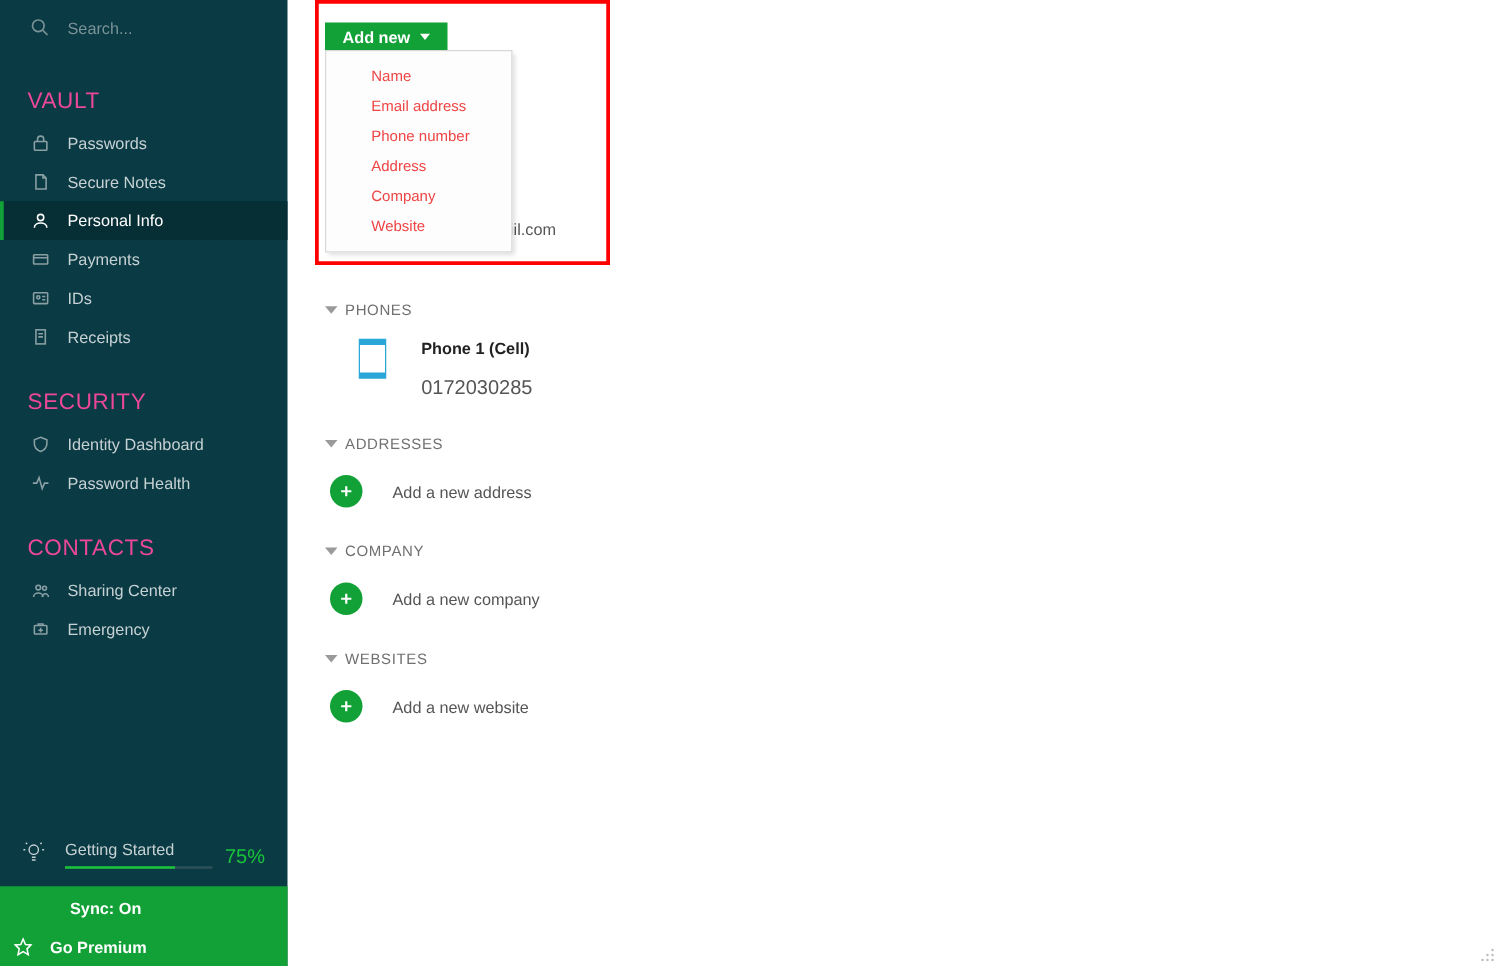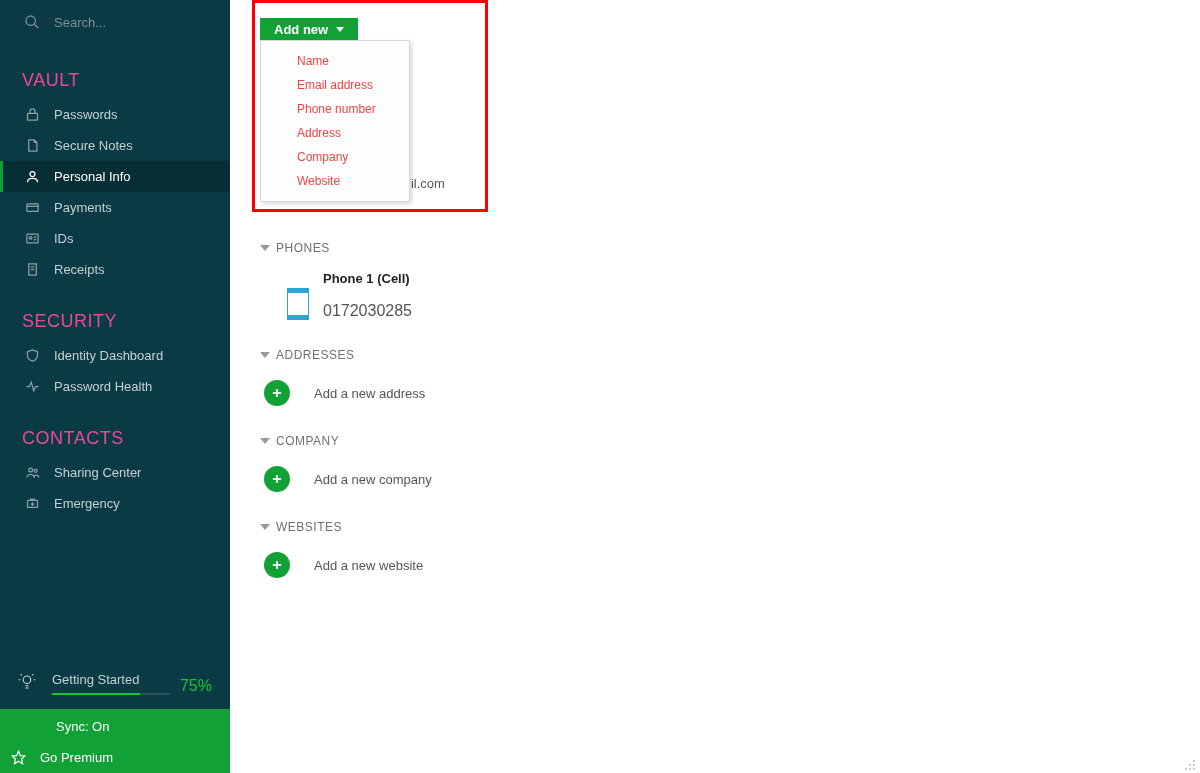--- a/index.html
+++ b/index.html
@@ -95,20 +95,21 @@
   }
 
   .green-block {
     background: #12a137;
     color: #fff;
   }
   .sync-row, .premium-row {
     display: flex;
     align-items: center;
     padding: 8px 0 8px 8px;
+    font-weight: bold;
   }
   .sync-row { padding-top: 10px; padding-left: 56px; }
   .premium-row .icon { width: 20px; margin-right: 12px; display:flex; justify-content:center; }
 
   
   .main {
     flex: 1;
     padding: 18px 30px 20px 30px;
     overflow: auto;
     position: relative;
@@ -173,23 +174,23 @@
   }
   .cat-header .tri {
     width: 0; height: 0;
     border-left: 5px solid transparent;
     border-right: 5px solid transparent;
     border-top: 6px solid #9a9a9a;
   }
 
   .entry-row {
     display: flex;
-    align-items: flex-end;
+    align-items: flex-start;
     margin: 16px 0 0 4px;
-    gap: 14px;
+    gap: 28px;
     cursor: pointer;
     padding-left: 23px;
   }
   .phone-icon-box {
     width: 22px; height: 32px;
     border: 1px solid #2aa7d8;
     border-top: 5px solid #2aa7d8;
     border-bottom: 5px solid #2aa7d8;
     position: relative;
   }

